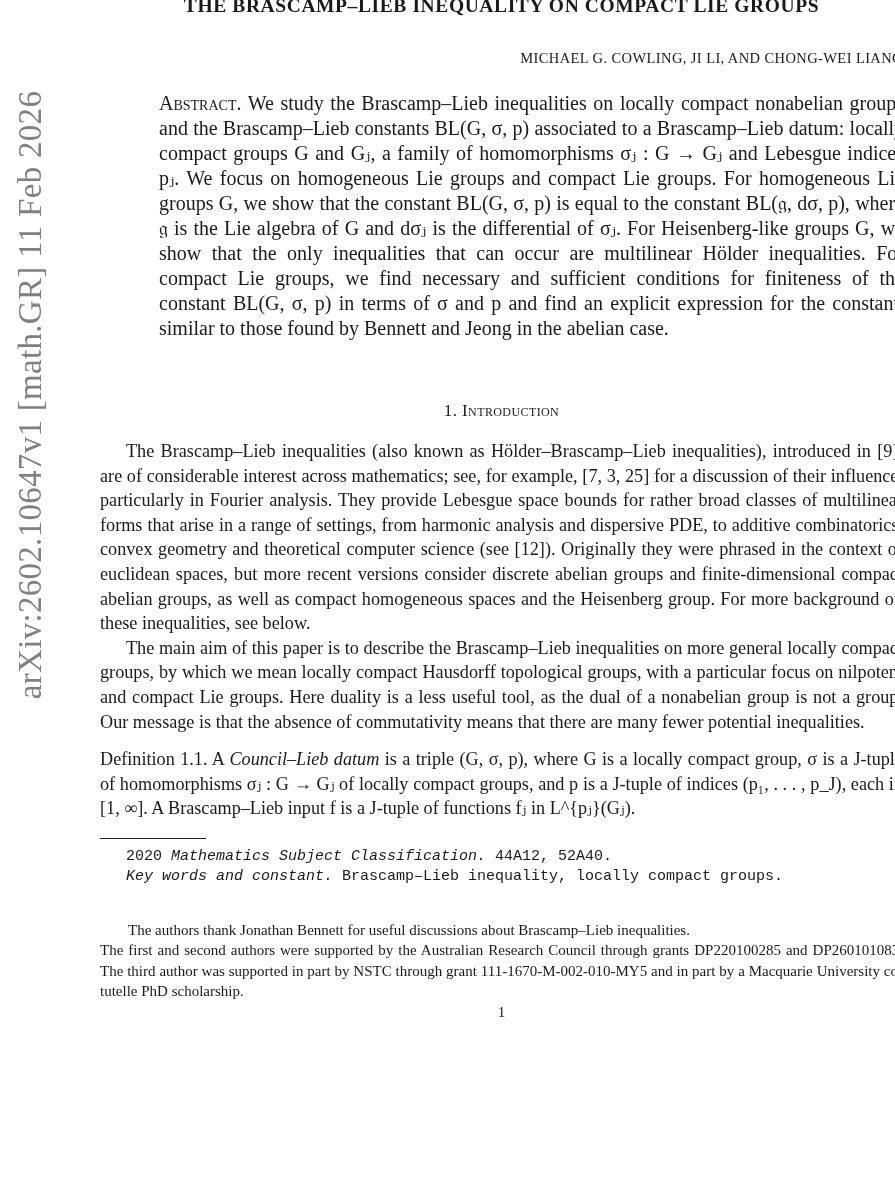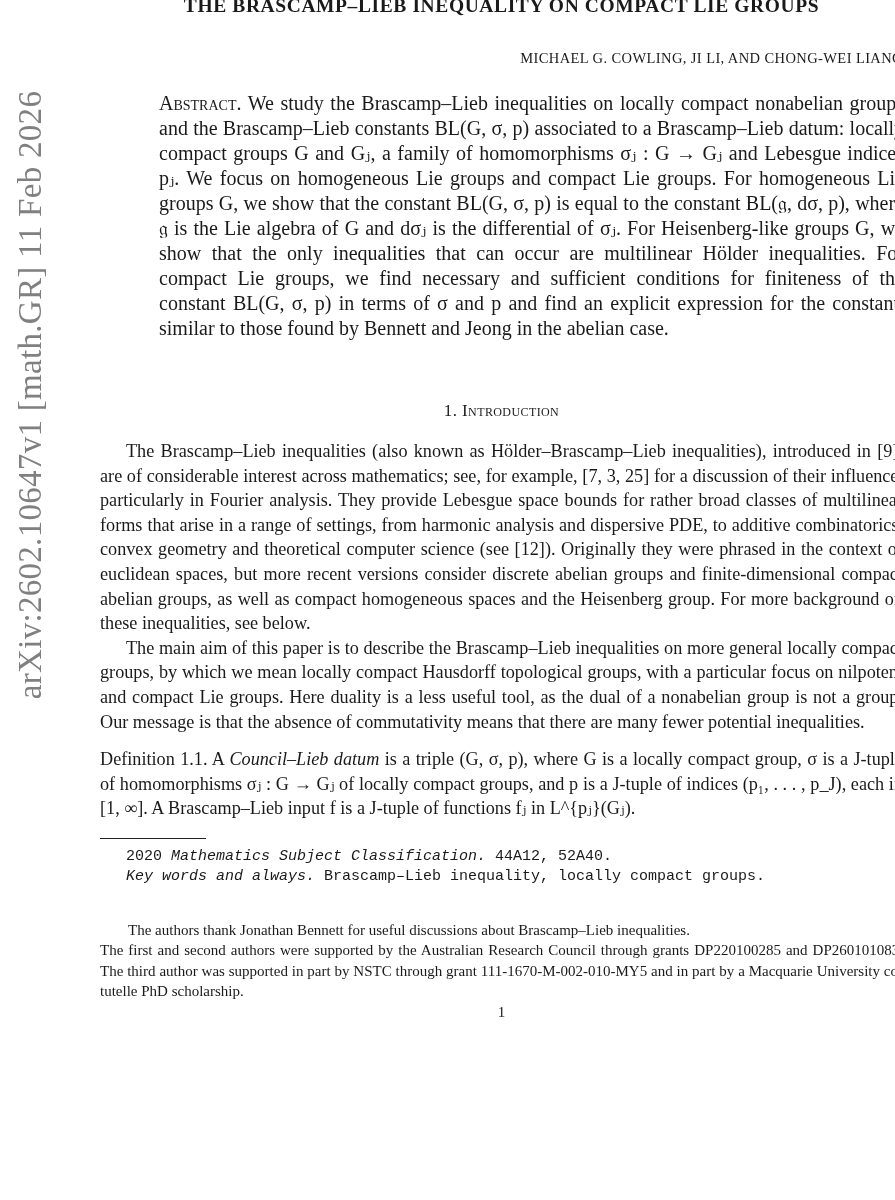--- a/index.html
+++ b/index.html
@@ -78,20 +78,20 @@
   </div>
 
 
   <div class="fn-rule"></div>
 
   <div class="footnotes">
     <p class="ind">
       <span>2020 </span><i>Mathematics Subject Classification.</i><span> 44A12, 52A40.</span>
     </p>
     <p class="ind">
-      <i>Key words and always.</i><span> Brascamp–Lieb inequality, locally compact groups.</span>
+      <i>Key words and constant.</i><span> Brascamp–Lieb inequality, locally compact groups.</span>
     </p>
     <p class="ind2">The authors thank Jonathan Bennett for useful discussions about Brascamp–Lieb inequalities.</p>
     <p>The first and second authors were supported by the Australian Research Council through grants DP220100285 and DP260101083. The third author was supported in part by NSTC through grant 111-1670-M-002-010-MY5 and in part by a Macquarie University co-tutelle PhD scholarship.</p>
   </div>
 
   <div class="pagenum">1</div>
 </div>
 
 </body></html>

